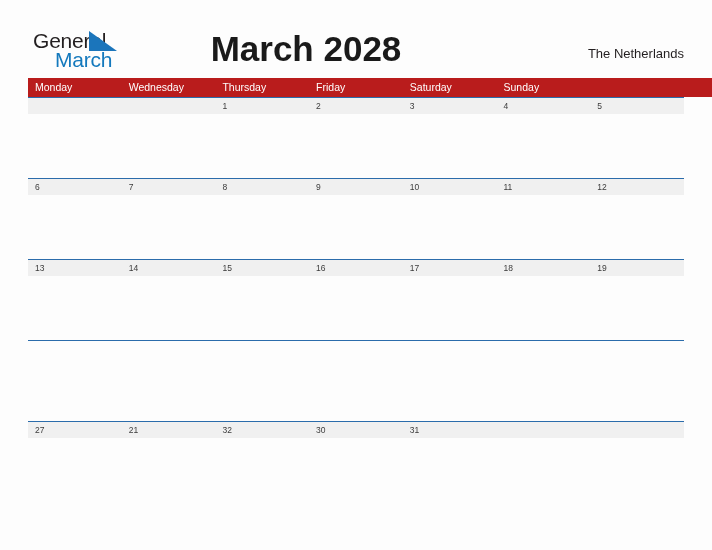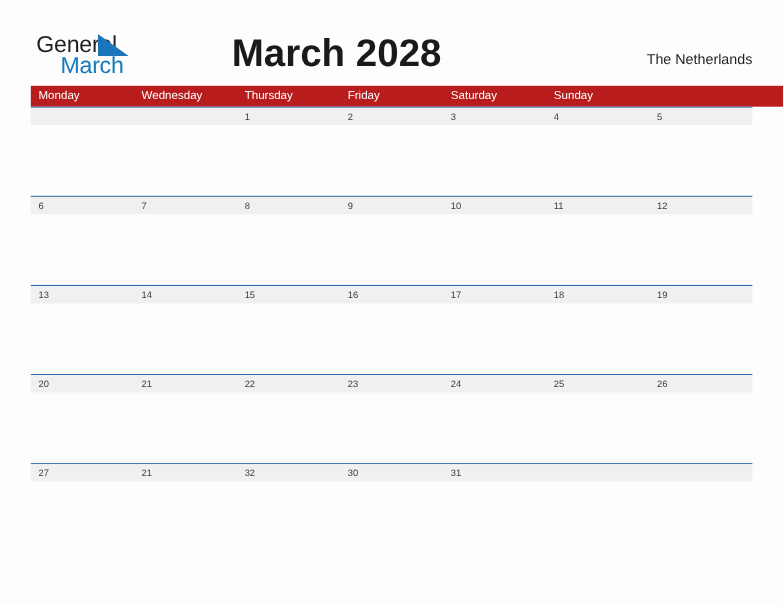--- a/index.html
+++ b/index.html
@@ -230,29 +230,20 @@
         <div class="daycell">16</div>
         <div class="daycell">17</div>
         <div class="daycell">18</div>
         <div class="daycell">19</div>
       </div>
       <div class="week-body"></div>
     </div>
 
     <div class="week">
       <div class="week-line"></div>
-      <div class="week-dates">
-        <div class="daycell">20</div>
-        <div class="daycell">21</div>
-        <div class="daycell">22</div>
-        <div class="daycell">23</div>
-        <div class="daycell">24</div>
-        <div class="daycell">25</div>
-        <div class="daycell">26</div>
-      </div>
       <div class="week-body"></div>
     </div>
 
     <div class="week">
       <div class="week-line"></div>
       <div class="week-dates">
         <div class="daycell">27</div>
         <div class="daycell">21</div>
         <div class="daycell">32</div>
         <div class="daycell">30</div>

